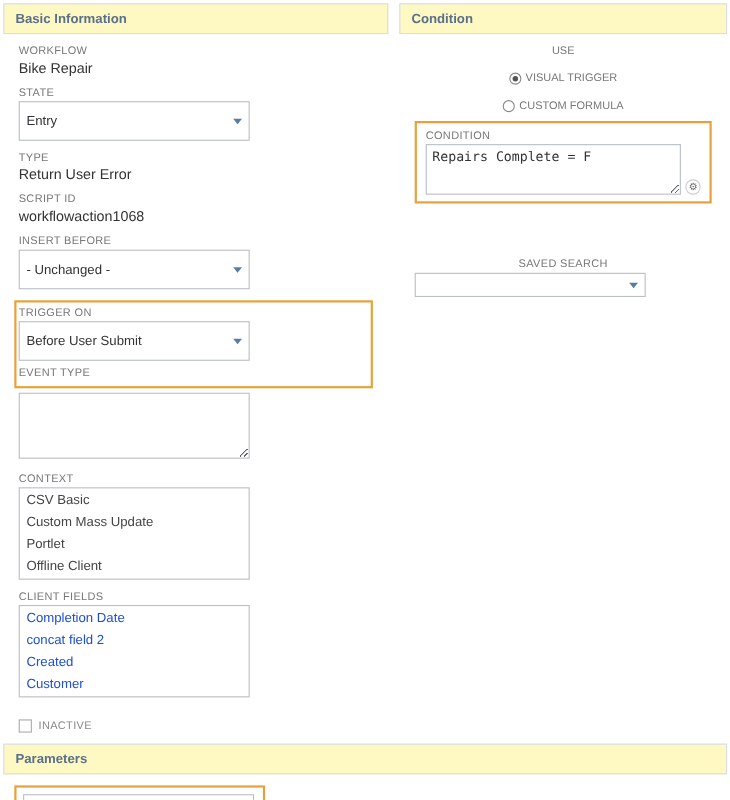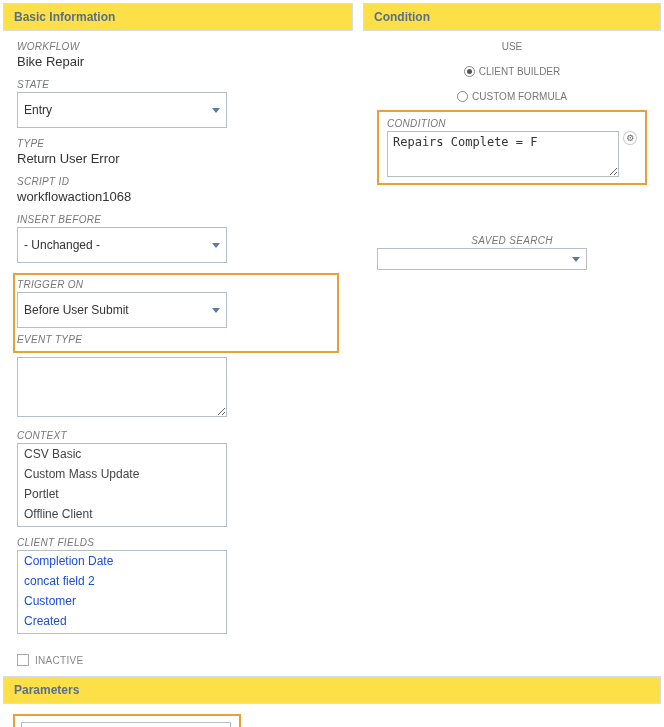--- a/index.html
+++ b/index.html
@@ -1,42 +1,42 @@
 <!DOCTYPE html>
 <html><head>
 <meta charset="utf-8">
 <style>
 * { box-sizing: border-box; margin: 0; padding: 0; }
 body { font-family: Arial, Helvetica, sans-serif; font-size: 12px; color: #333; background: #fff; width: 664px; }
 .container { padding: 3px; }
-.section-header { background: #fde047; color: #5a6f8a; font-weight: bold; padding: 6px 10px; border: 1px solid #d8dde3; font-size: 12px; }
+.section-header { background: #fef9c3; color: #5a6f8a; font-weight: bold; padding: 6px 10px; border: 1px solid #d8dde3; font-size: 12px; }
 .section-body { padding: 10px 14px; }
 .two-col { display: flex; }
 .left-col { width: 370px; }
 .right-col { flex: 1; margin-left: 10px; }
 .field-group { margin-bottom: 10px; }
-.field-label { font-size: 10px; color: #777; text-transform: uppercase; letter-spacing: 0.3px; margin-bottom: 2px; font-style: italic; }
+.field-label { font-size: 10px; color: #777; text-transform: uppercase; letter-spacing: 0.3px; margin-bottom: 2px; }
 .field-label.req::after { content: " *"; color: #e07a3f; }
 .field-value { font-size: 13px; color: #333; }
 .select-box { display: flex; align-items: center; justify-content: space-between; border: 1px solid #b8bec6; background: #fff; padding: 3px 6px; width: 210px; height: 36px; font-size: 12px; color: #333; cursor: pointer; }
 .chevron { width: 0; height: 0; border-left: 4px solid transparent; border-right: 4px solid transparent; border-top: 5px solid #5a7aa8; }
 .textarea-box { border: 1px solid #b8bec6; background: #fff; width: 210px; height: 60px; resize: vertical; font-size: 12px; padding: 4px; }
 .listbox { border: 1px solid #b8bec6; background: #fff; width: 210px; height: 84px; overflow-y: scroll; }
 .listbox-item { padding: 3px 6px; font-size: 12px; color: #444; cursor: pointer; }
 .listbox.muted .listbox-item { color: #1d4ed8; }
 .checkbox-row { display: flex; align-items: center; gap: 6px; color: #888; font-size: 10px; letter-spacing: 0.3px; margin-top: 20px; }
 .checkbox-box { width: 12px; height: 12px; border: 1px solid #aaa; background: #fff; cursor: pointer; }
 .highlight-box { border: 2px solid #e8a13a; padding-top: 4px; padding-bottom: 4px; padding-left: 2px; padding-right: 2px; margin-left: -4px; }
 .use-row { display: flex; align-items: center; gap: 14px; font-size: 10px; color: #777; margin-bottom: 8px; flex-direction: column; }
 .radio-wrap { display: flex; align-items: center; gap: 4px; cursor: pointer; }
 .radio-outer { width: 11px; height: 11px; border: 1px solid #888; border-radius: 50%; display: flex; align-items: center; justify-content: center; }
 .radio-inner { width: 5px; height: 5px; background: #555; border-radius: 50%; }
 .cond-box { border: 2px solid #e8a13a; padding: 6px 8px 6px 8px; width: 270px; }
 .cond-textarea { border: 1px solid #b8bec6; background: #fff; width: 240px; height: 46px; resize: both; font-size: 12px; padding: 3px 5px; color: #333; }
-.cond-row { display: flex; gap: 4px; }
+.cond-row { display: flex; align-items: flex-end; gap: 4px; }
 .cond-icon { width: 14px; height: 14px; border: 1px solid #ccc; border-radius: 50%; display: flex; align-items: center; justify-content: center; font-size: 9px; color: #666; cursor: pointer; }
 .saved-search-select { display: flex; align-items: center; justify-content: flex-end; border: 1px solid #b8bec6; background: #fff; padding: 3px 6px; width: 210px; height: 22px; cursor: pointer; }
 .params-text-wrap { border: 2px solid #e8a13a; padding: 6px; width: 228px; margin-left: -4px; }
 .params-textarea { border: 1px solid #b8bec6; background: #fff; width: 210px; height: 70px; resize: both; font-size: 12px; padding: 4px 6px; color: #333; }
 </style>
 </head>
 <body>
 
 <div class="container">
   <div class="two-col">
@@ -94,42 +94,42 @@
             <div class="listbox-item">Portlet</div>
             <div class="listbox-item">Offline Client</div>
           </div>
         </div>
 
         <div class="field-group">
           <div class="field-label">CLIENT FIELDS</div>
           <div class="listbox muted">
             <div class="listbox-item">Completion Date</div>
             <div class="listbox-item">concat field 2</div>
+            <div class="listbox-item">Created</div>
             <div class="listbox-item">Customer</div>
-            <div class="listbox-item">Created</div>
           </div>
         </div>
 
         <div class="checkbox-row">
           <div class="checkbox-box"></div>
           <span>INACTIVE</span>
         </div>
       </div>
     </div>
 
     <div class="right-col">
       <div class="section-header">Condition</div>
       <div class="section-body">
         <div class="use-row">
           <span>USE</span>
           <div class="radio-wrap">
             <span class="radio-outer">
                 <span class="radio-inner"></span>
               </span>
-            <span>CLIENT BUILDER</span>
+            <span>VISUAL TRIGGER</span>
           </div>
           <div class="radio-wrap">
             <span class="radio-outer"></span>
             <span>CUSTOM FORMULA</span>
           </div>
         </div>
 
         <div class="cond-box">
           <div class="field-label">CONDITION</div>
           <div class="cond-row">

